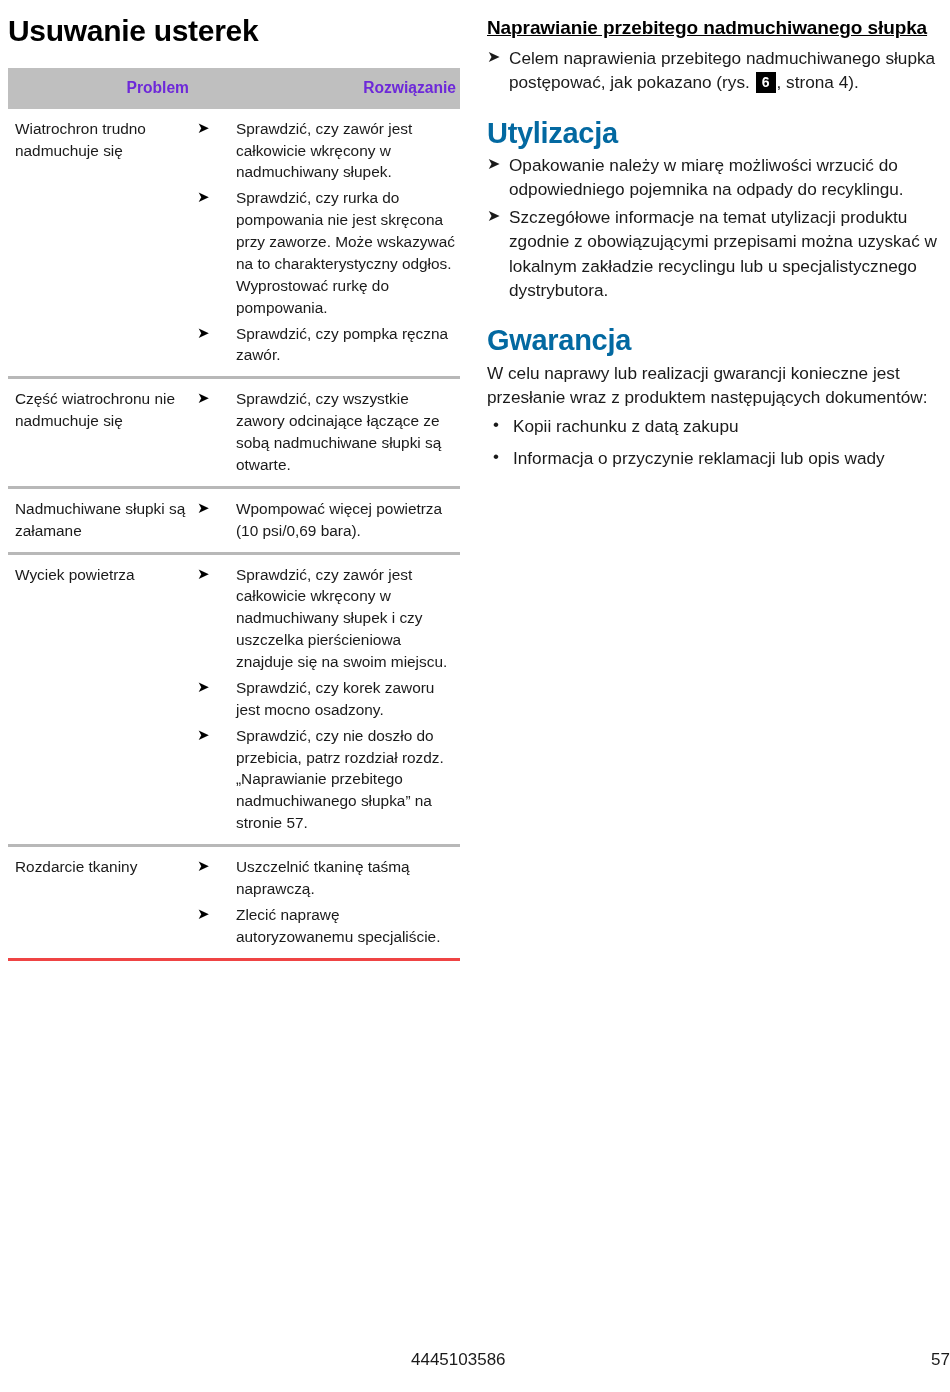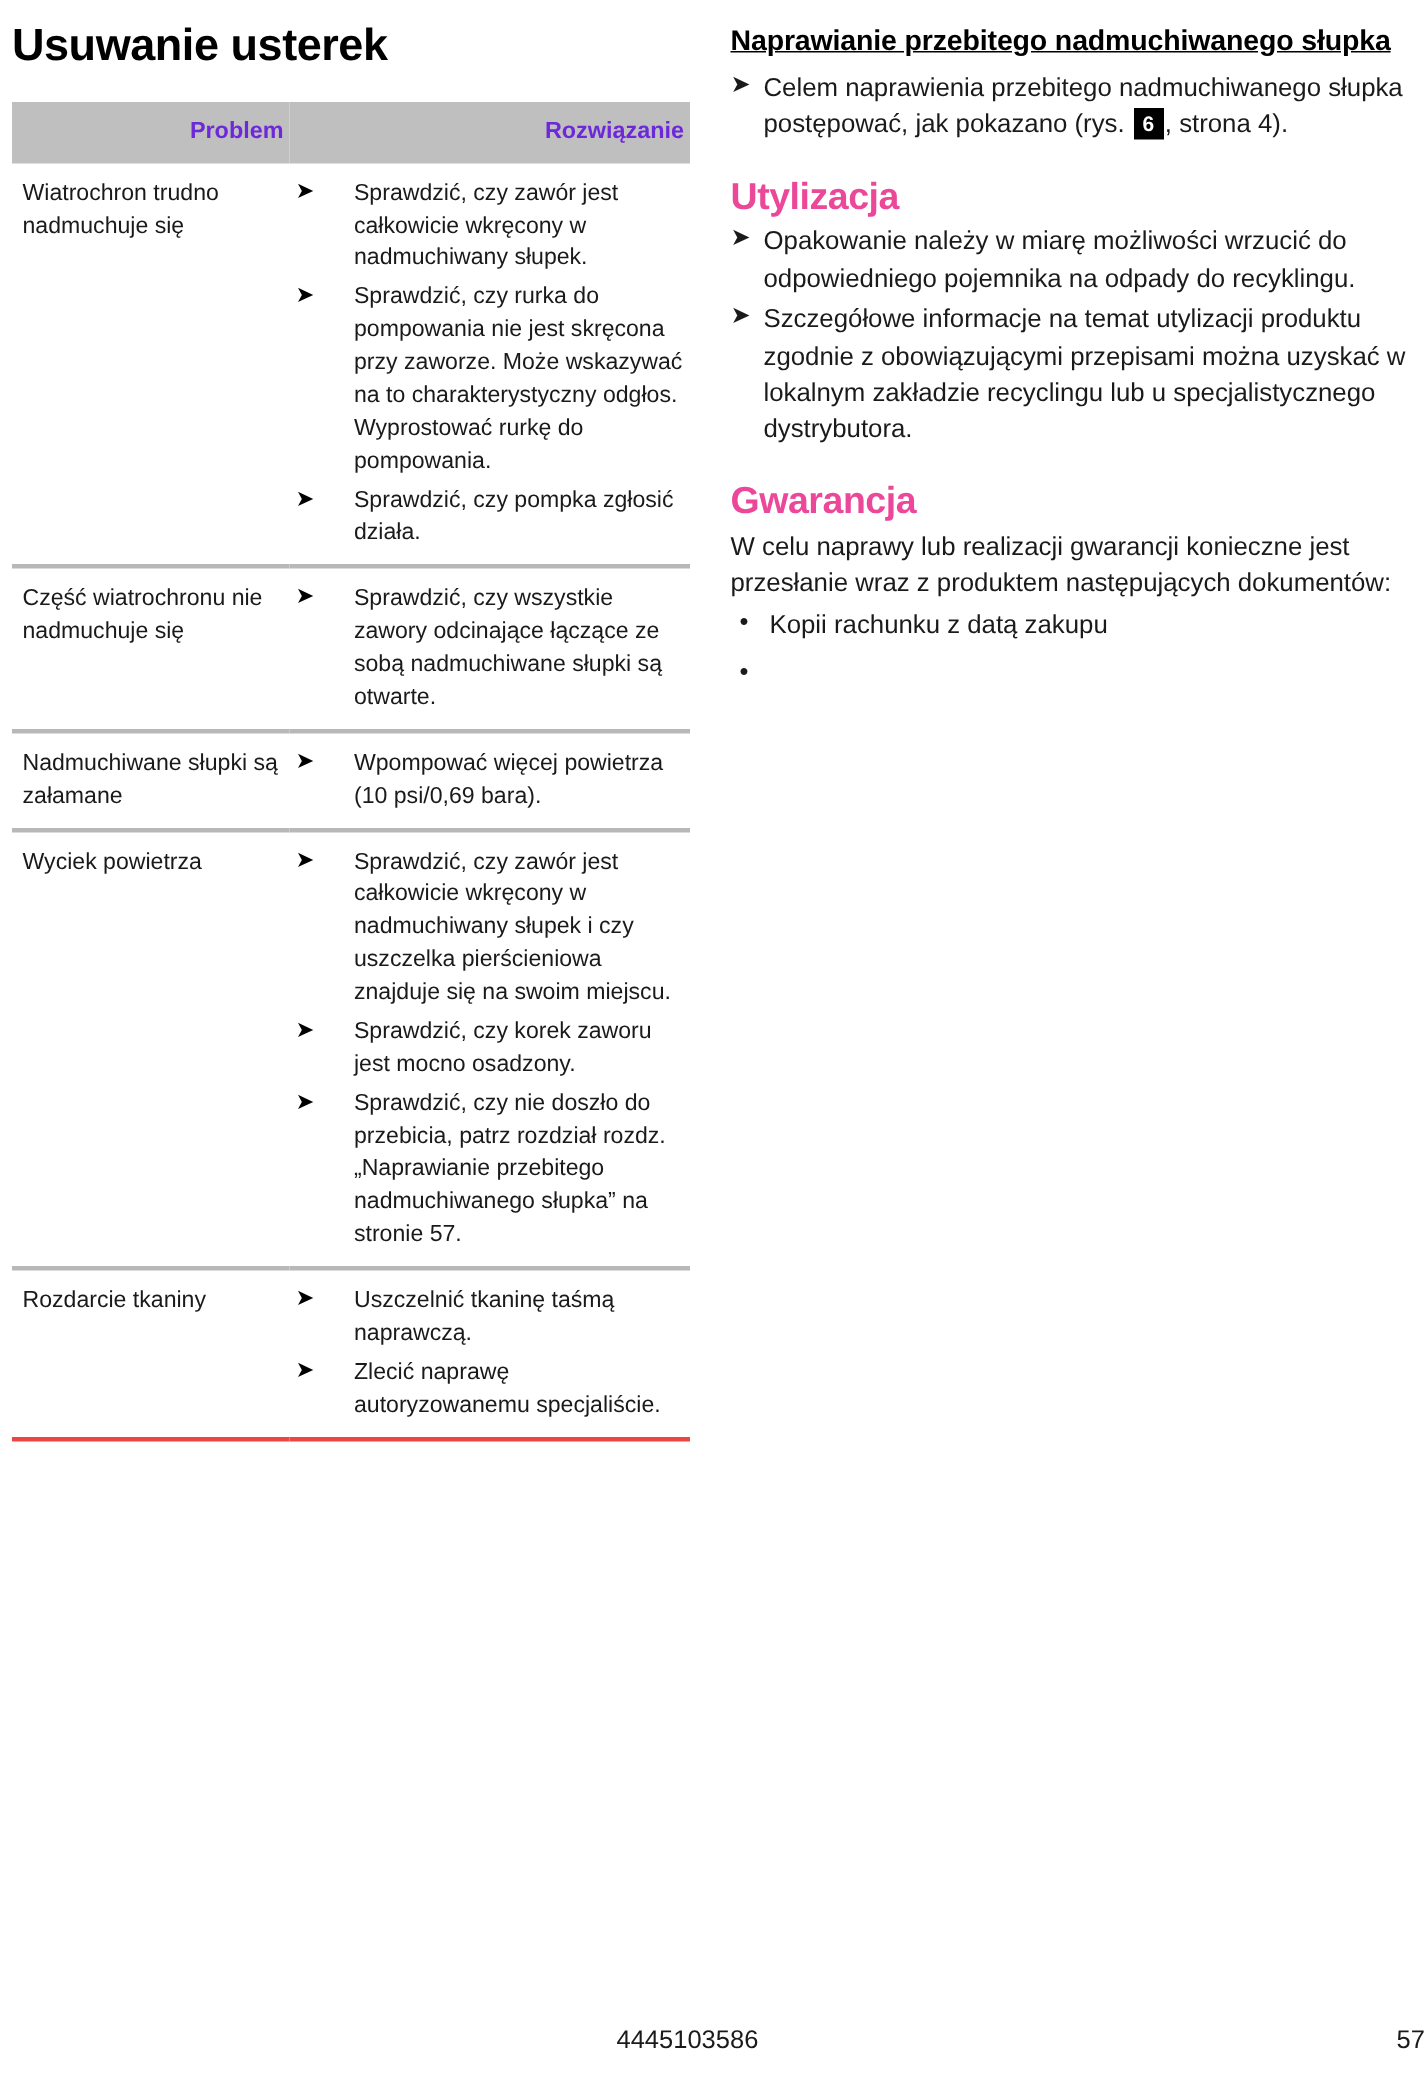--- a/index.html
+++ b/index.html
@@ -48,26 +48,26 @@
   h2.sec-title {
     font-size: 19px;
     font-weight: 700;
     margin: 0 0 6px 0;
     line-height: 1.25;
     letter-spacing: -0.1px;
     color: #000;
     text-decoration: underline;
   }
   h2.big-title {
-    font-size: 25px;
+    font-size: 29px;
     font-weight: 700;
     margin: 22px 0 3px 0;
     line-height: 1.15;
     letter-spacing: -0.3px;
-    color: #ec4899;
+    color: #0369a1;
   }
 
   
   .tbl {
     width: 452px;
     border-collapse: collapse;
     font-size: 15.4px;
     line-height: 1.42;
   }
   .tbl th {
@@ -211,21 +211,21 @@
       </thead>
       <tbody id="tbl-body">
           <tr>
             <td class="c1">
               <span class="prob-text">Wiatrochron trudno nadmuchuje się</span>
             </td>
             <td class="c2">
               <ul class="sol">
                 <li><span class="arw">➤</span><span>Sprawdzić, czy zawór jest całkowicie wkręcony w nadmuchiwany słupek.</span></li>
                 <li><span class="arw">➤</span><span>Sprawdzić, czy rurka do pompowania nie jest skręcona przy zaworze. Może wskazywać na to charakterystyczny odgłos. Wyprostować rurkę do pompowania.</span></li>
-                <li><span class="arw">➤</span><span>Sprawdzić, czy pompka zgłosić działa.</span></li>
+                <li><span class="arw">➤</span><span>Sprawdzić, czy pompka ręczna zawór.</span></li>
               </ul>
             </td>
           </tr>
           <tr>
             <td class="c1">
               <span class="prob-text">Część wiatrochronu nie nadmuchuje się</span>
             </td>
             <td class="c2">
               <ul class="sol">
                 <li><span class="arw">➤</span><span>Sprawdzić, czy wszystkie zawory odcinające łączące ze sobą nadmuchiwane słupki są otwarte.</span></li>
@@ -287,21 +287,21 @@
         <li><span class="arw">➤</span><span>Szczegółowe informacje na temat utylizacji produktu zgodnie z obowiązującymi przepisami można uzyskać w lokalnym zakładzie recyclingu lub u specjalistycznego dystrybutora.</span></li>
       </ul>
 
     <h2 class="big-title">Gwarancja</h2>
 
 
     <p class="body">W celu naprawy lub realizacji gwarancji konieczne jest przesłanie wraz z produktem następujących dokumentów:</p>
 
     <ul class="dotlist" id="warranty-list">
         <li><span class="dot">•</span><span>Kopii rachunku z datą zakupu</span></li>
-        <li><span class="dot">•</span></li>
+        <li><span class="dot">•</span><span>Informacja o przyczynie reklamacji lub opis wady</span></li>
       </ul>
   </div>
 
   <div class="footer">
     <span class="docnum">4445103586</span>
     <span class="pagenum">57</span>
   </div>
 
 </div>
 

